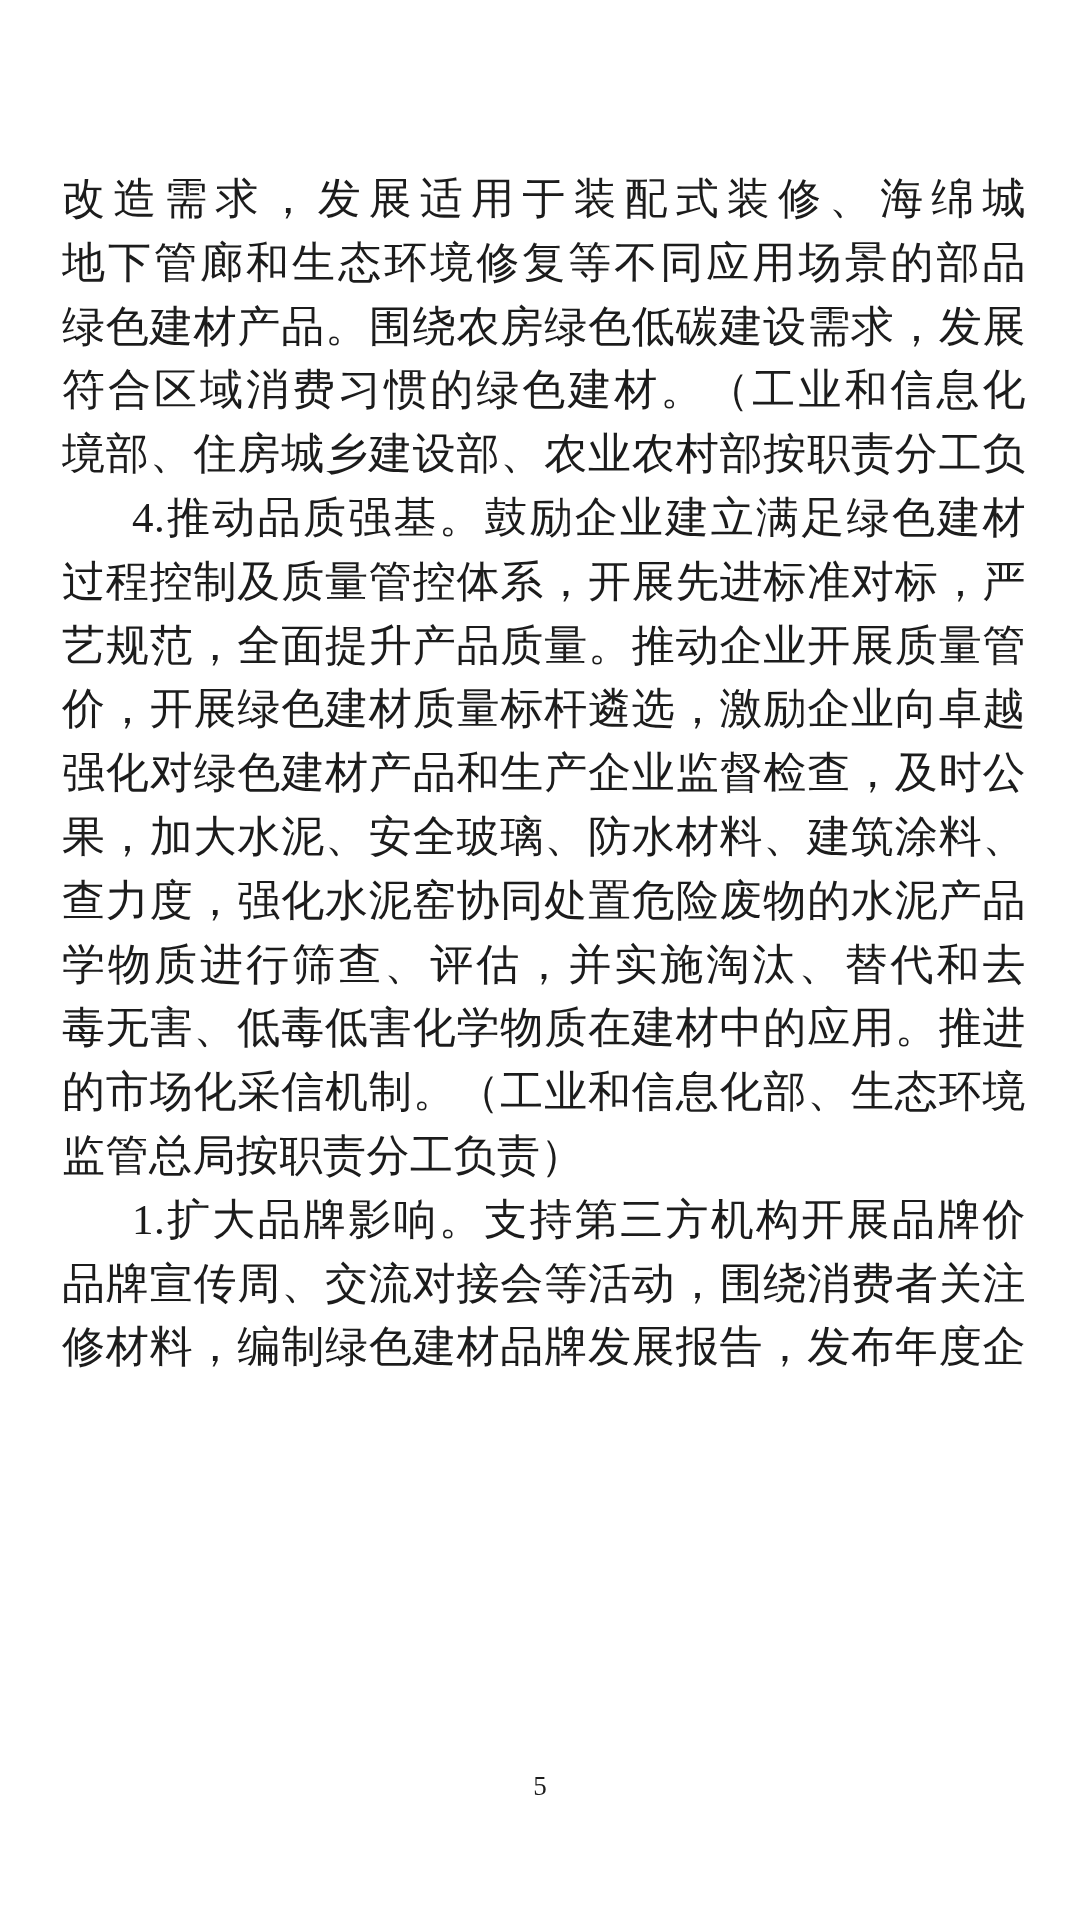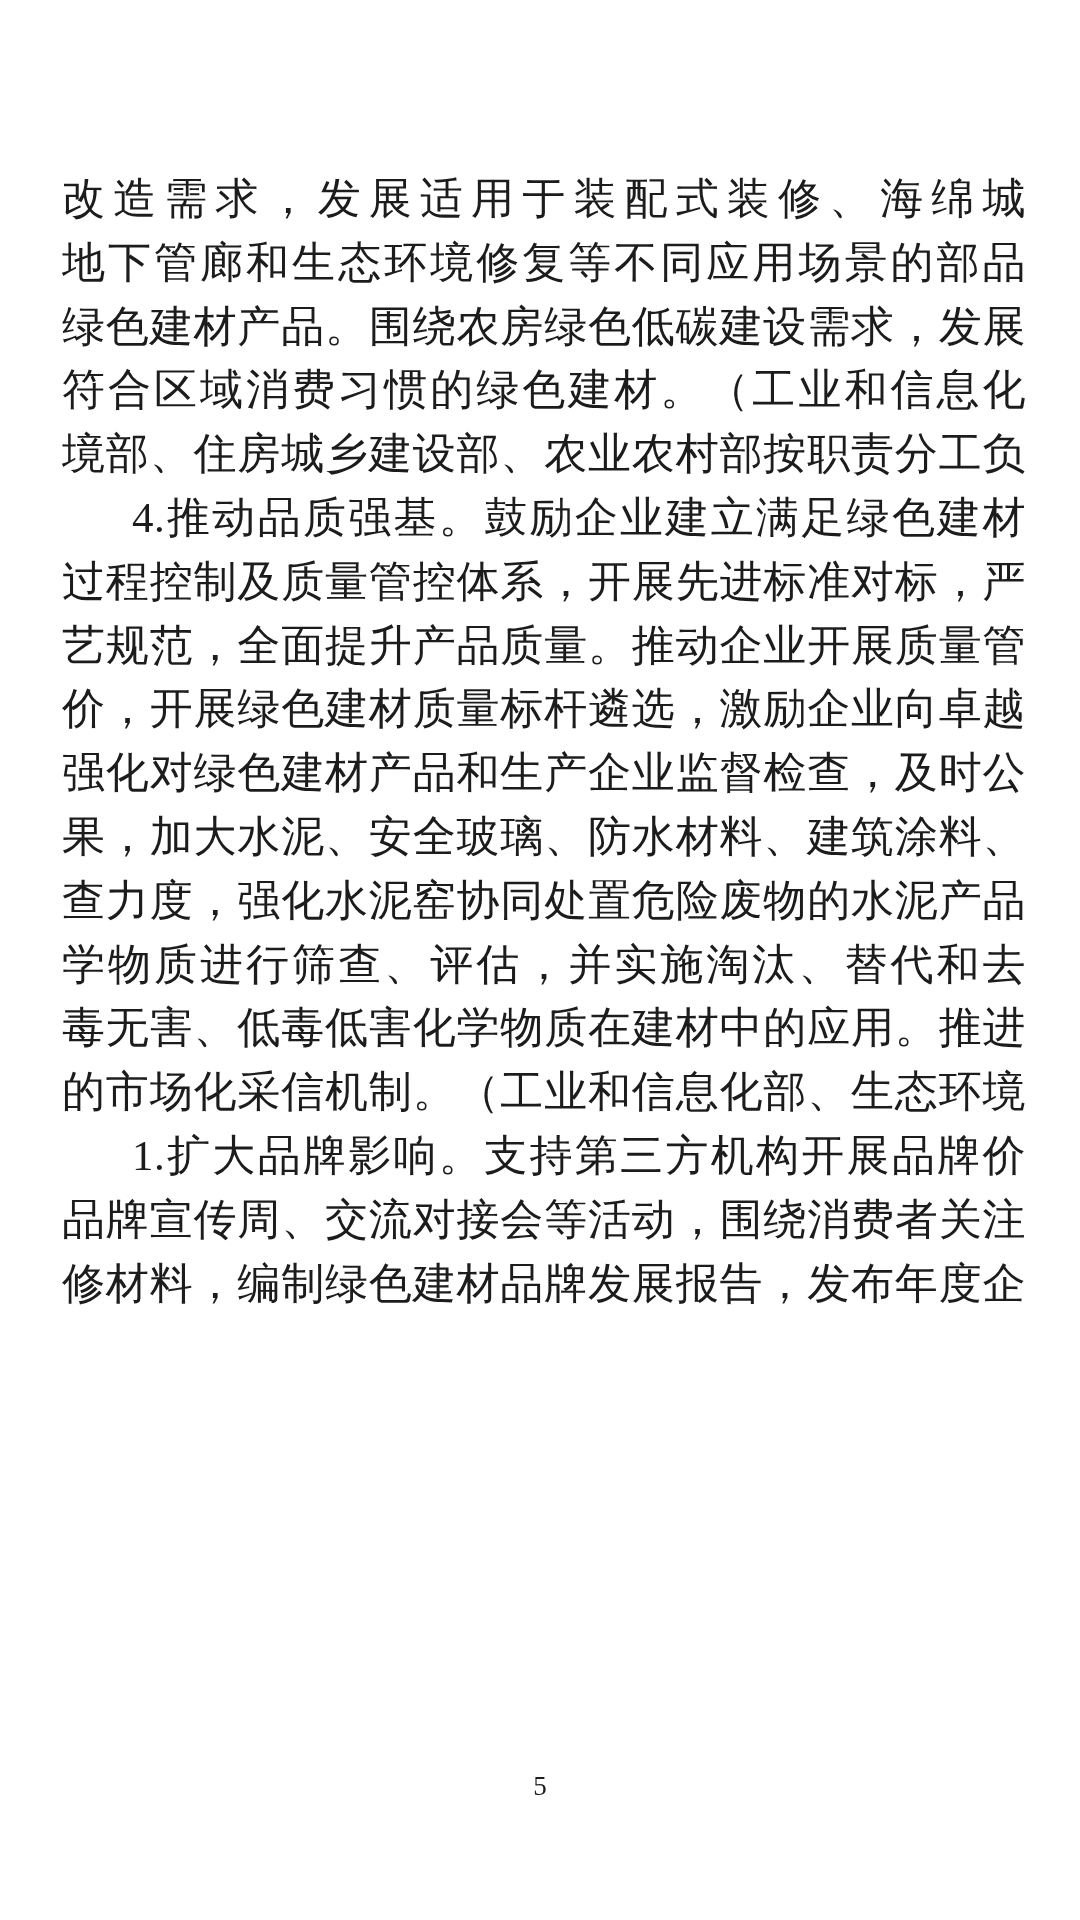--- a/index.html
+++ b/index.html
@@ -65,19 +65,20 @@
     <div class="line ind">4.推动品质强基。鼓励企业建立满足绿色建材生产的全</div>
     <div class="line">过程控制及质量管控体系，开展先进标准对标，严格生产工</div>
     <div class="line">艺规范，全面提升产品质量。推动企业开展质量管理能力评</div>
     <div class="line">价，开展绿色建材质量标杆遴选，激励企业向卓越质量攀升。</div>
     <div class="line">强化对绿色建材产品和生产企业监督检查，及时公开检查结</div>
     <div class="line">果，加大水泥、安全玻璃、防水材料、建筑涂料、含 VOCs</div>
     <div class="line">查力度，强化水泥窑协同处置危险废物的水泥产品质量抽</div>
     <div class="line">学物质进行筛查、评估，并实施淘汰、替代和去除，推动无</div>
     <div class="line">毒无害、低毒低害化学物质在建材中的应用。推进绿色建材</div>
     <div class="line">的市场化采信机制。（工业和信息化部、生态环境部、市场</div>
+    <div class="line e">监管总局按职责分工负责）</div>
     <div class="line ind">1.扩大品牌影响。支持第三方机构开展品牌价值评价、</div>
     <div class="line">品牌宣传周、交流对接会等活动，围绕消费者关注的装饰装</div>
     <div class="line">修材料，编制绿色建材品牌发展报告，发布年度企业品牌和</div>
   </div>
 
   <div class="pageno">5</div>
 </div>
 
 </body></html>

